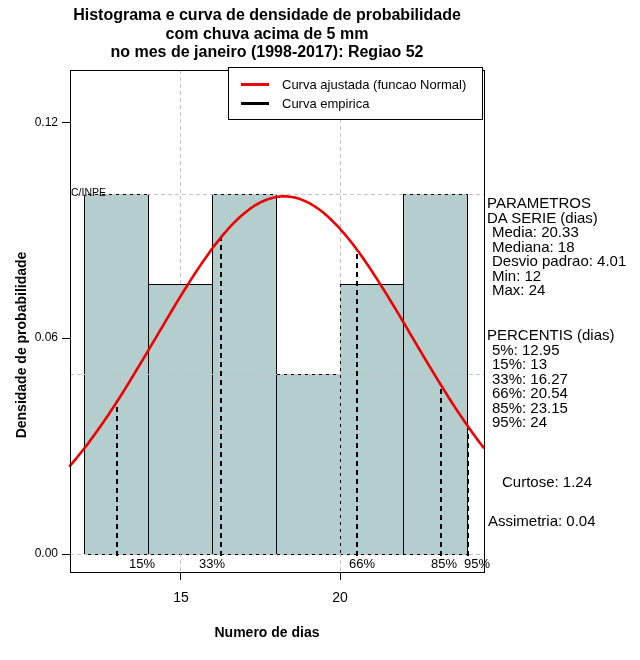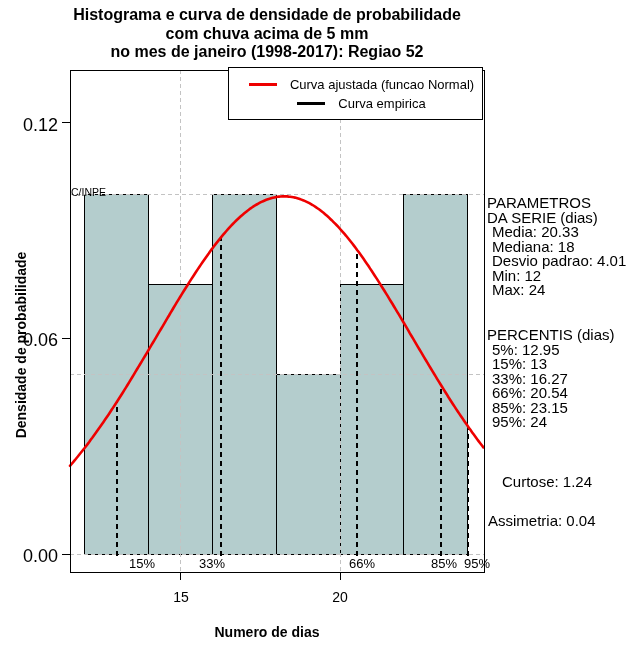--- a/index.html
+++ b/index.html
@@ -1,30 +1,30 @@
 <!DOCTYPE html>
 <html><head>
 <meta charset="utf-8">
 <style>
   html,body{margin:0;padding:0;background:#ffffff;}
   #stage{position:relative;width:640px;height:660px;background:#ffffff;overflow:hidden;
          font-family:"Liberation Sans", sans-serif;color:#000000;}
   #chart-svg{position:absolute;left:0;top:0;}
   .abs{position:absolute;white-space:nowrap;}
   .title-block{left:0;top:6px;width:534px;text-align:center;font-weight:bold;font-size:16px;line-height:18.5px;}
-  .ytick{left:18px;width:40px;text-align:right;font-size:18px;height:16px;}
+  .ytick{left:18px;width:40px;text-align:right;font-size:12px;height:16px;}
   .yt0{top:546px;} .yt1{top:330px;} .yt2{top:115px;}
   .xtick{width:42px;text-align:center;font-size:14px;top:589px;}
   .xt0{left:160px;} .xt1{left:319px;}
   .xaxis-label{left:0;top:624px;width:534px;text-align:center;font-weight:bold;font-size:14px;}
   .yaxis-label{left:21px;top:345px;transform:translate(-50%,-50%) rotate(-90deg);font-weight:bold;font-size:14px;}
   .watermark{left:71px;top:170px;font-size:10.5px;margin-top:16px;}
   .legend-box{left:228px;top:67px;width:255px;height:53px;border:1px solid #000;background:#fff;
               display:flex;flex-direction:column;justify-content:center;gap:3px;padding-left:12px;box-sizing:border-box;}
-  .legend-row{display:flex;align-items:center;height:16px;justify-content:center;}
+  .legend-row{display:flex;align-items:center;height:16px;}
   .legend-swatch{display:inline-block;width:28px;height:3px;margin-right:13px;flex:0 0 28px;}
   .legend-label{font-size:13px;}
   .pct-label{top:556px;width:36px;text-align:center;font-size:13px;}
   .pl0{left:124px;} .pl1{left:194px;} .pl2{left:344px;} .pl3{left:426px;} .pl4{left:459px;}
   .panel{font-size:15px;line-height:14.5px;}
   .panel-params{left:487px;top:196px;}
   .panel-pct{left:487px;top:328px;}
   .panel-moments{left:487px;top:475px;}
   .indent{padding-left:5px;}
   .curtose-line{padding-left:15px;}

